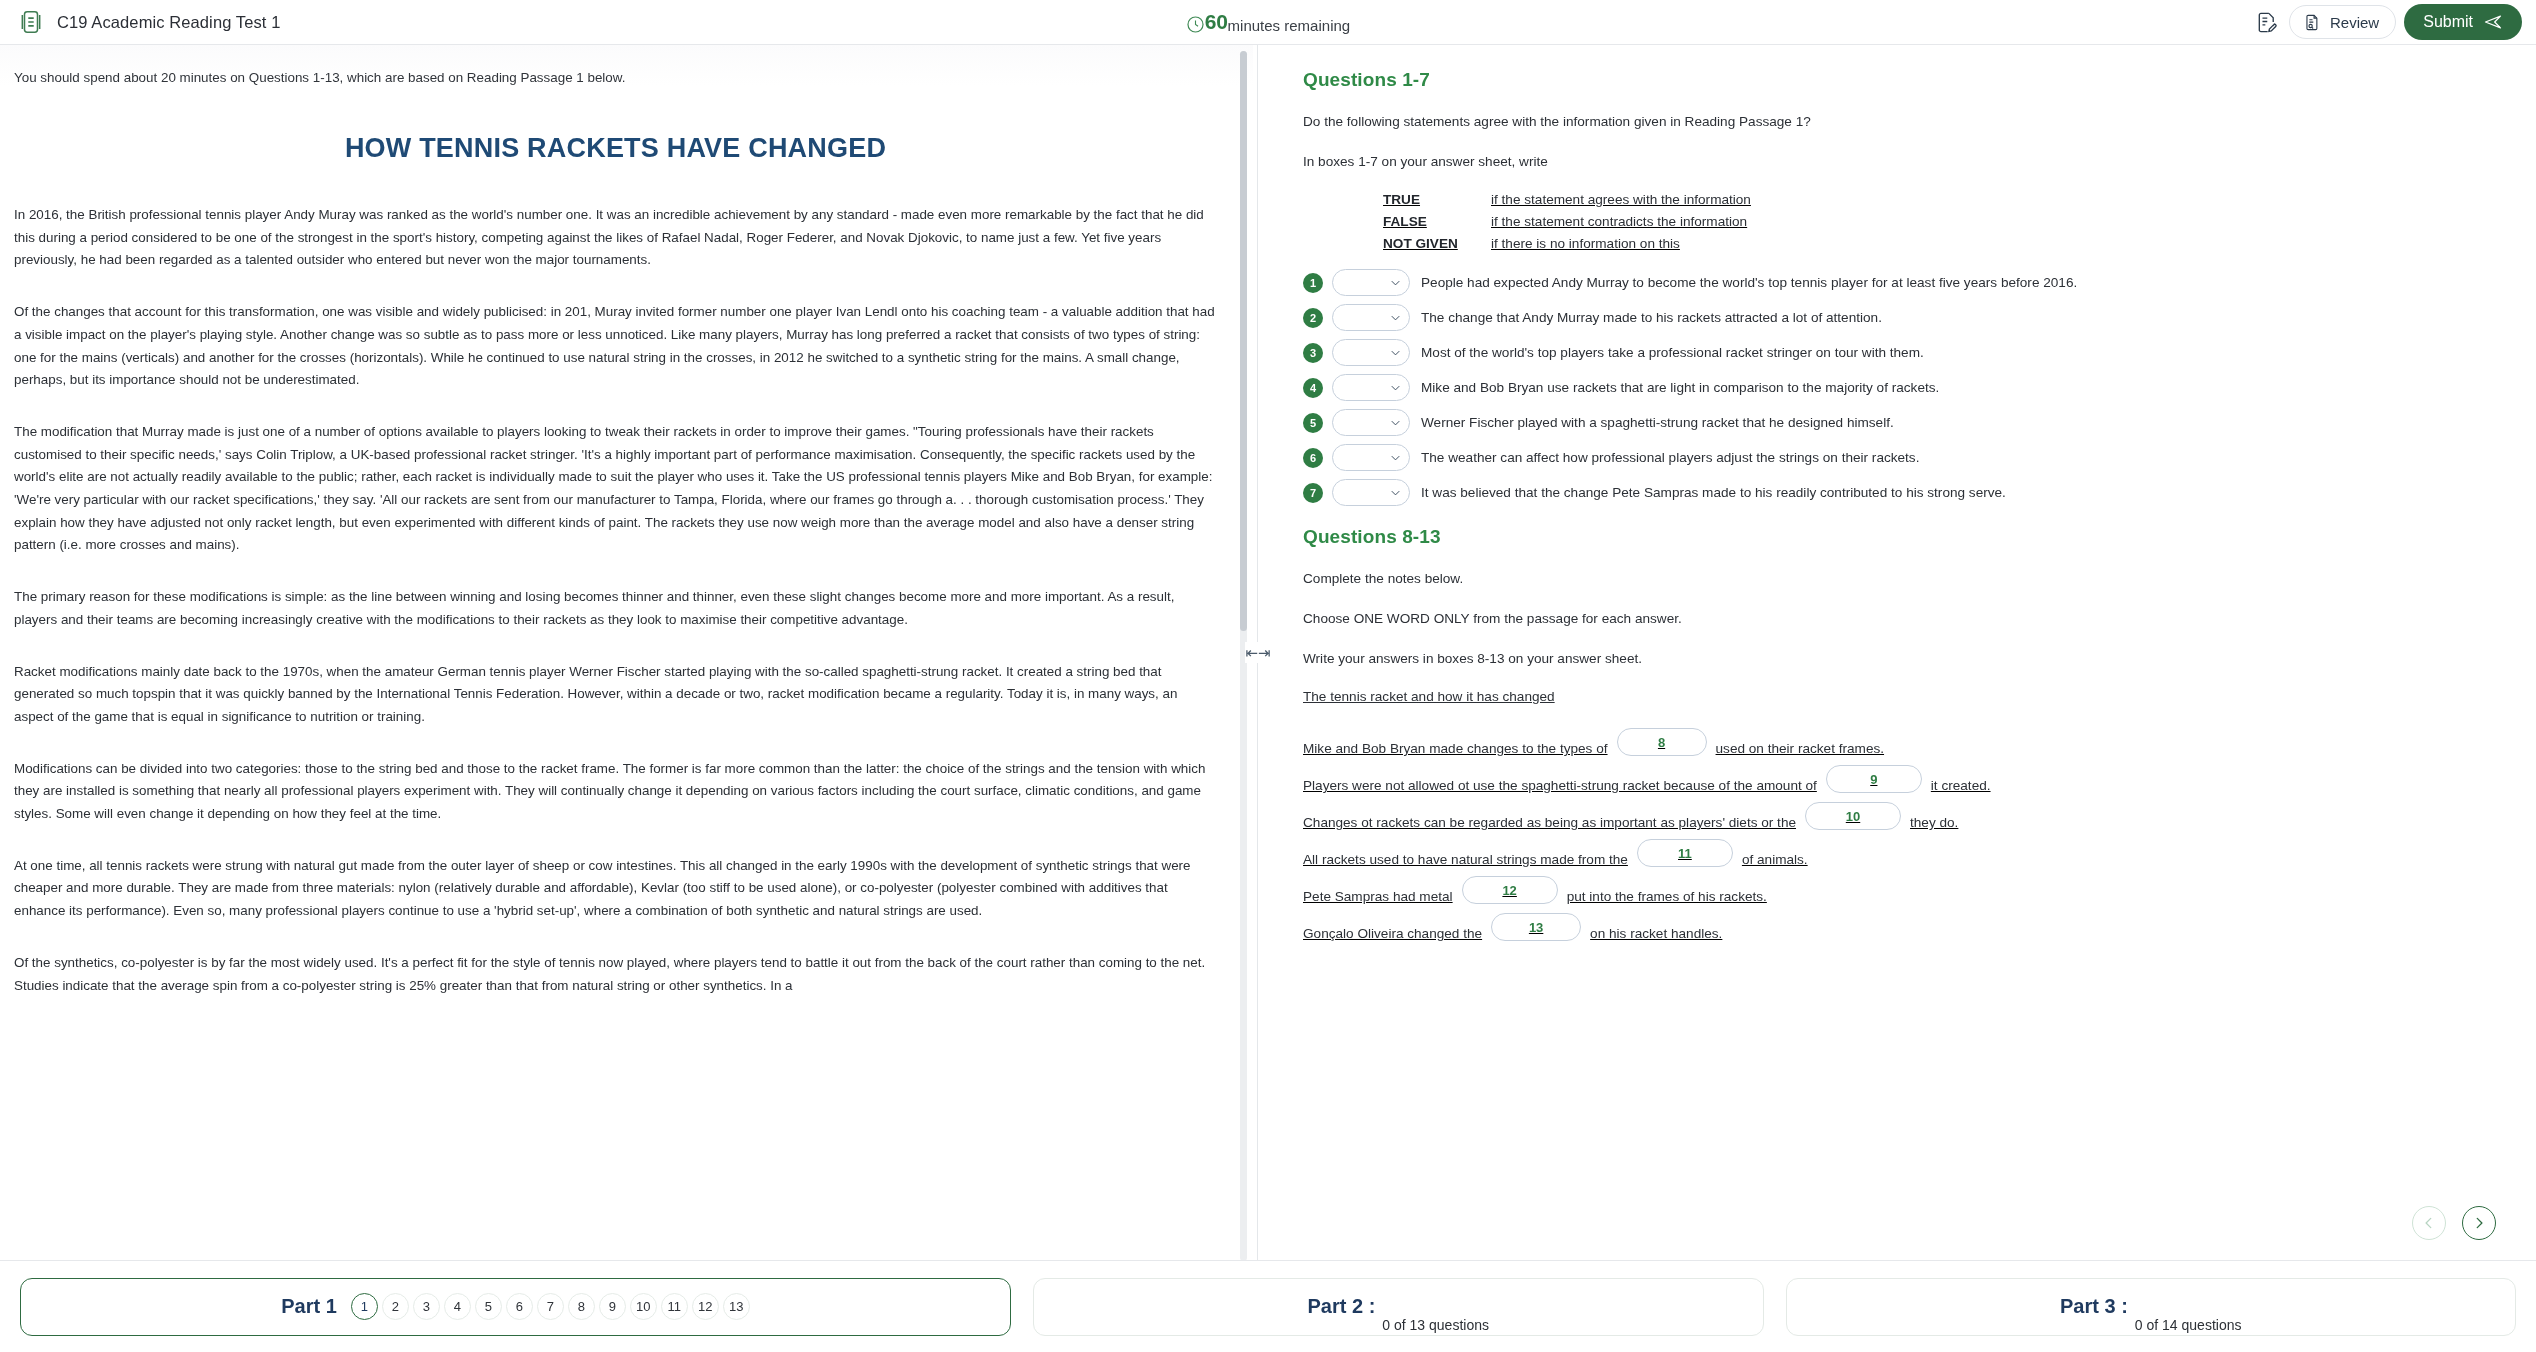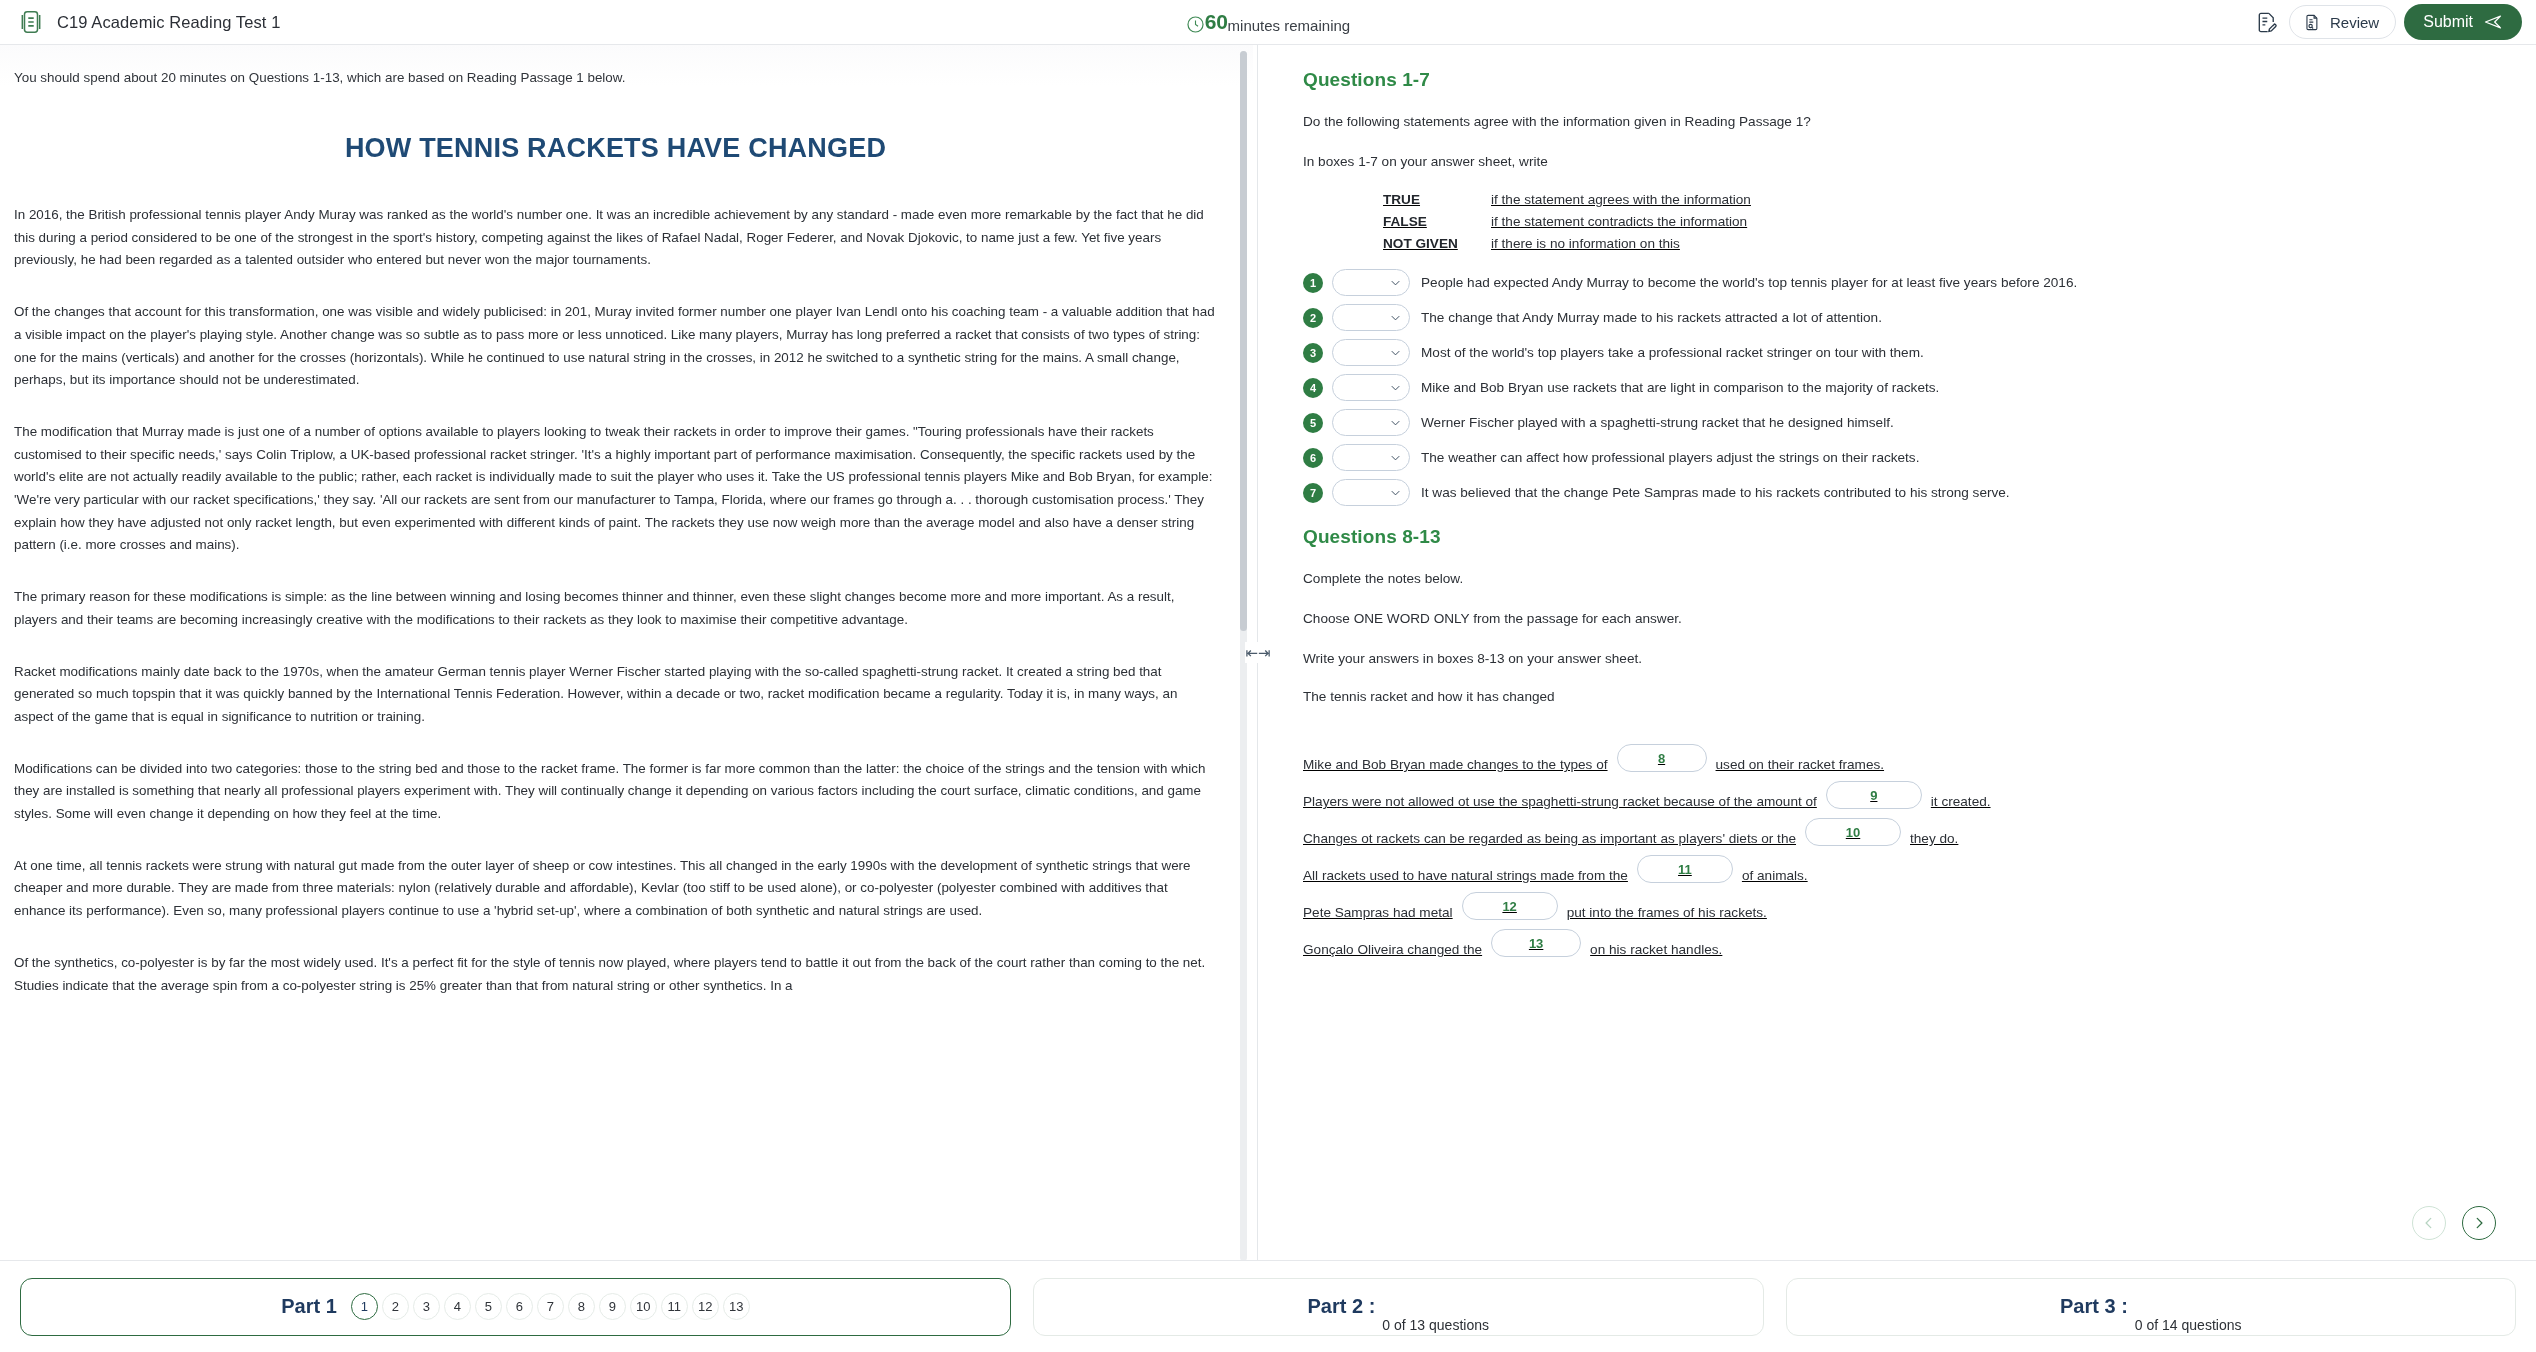--- a/index.html
+++ b/index.html
@@ -133,21 +133,21 @@
   .gap-txt { font-size: 13.6px; color: #2c3036; white-space: nowrap; }
   .gap-input {
     height: 28px; width: 90px; min-width: 90px;
     border: 1px solid #c6d0dc; border-radius: 14px;
     background:#fff;
     display:flex; align-items:center; justify-content:center;
     color: #2f7d44; font-size: 13px; font-weight: bold;
     margin: 0 9px; cursor: text;
   }
   .gap-input.wide { width: 96px; min-width: 96px; }
-  .notes-title { font-size: 13.6px; color:#2c3036; margin: 0 0 40px 0; }
+  .notes-title { font-size: 13.6px; color:#2c3036; margin: 0 0 24px 0; text-decoration: underline; }
 
   .pager {
     position: absolute; right: 40px; bottom: 20px;
     display:flex; align-items:center; gap: 16px;
   }
   .pg-btn {
     width: 34px; height: 34px; border-radius: 50%;
     display:flex; align-items:center; justify-content:center;
     cursor: pointer; background:#fff;
   }
@@ -349,21 +349,21 @@
       </div>
 
       <div class="tfng-row">
         <span class="q-badge">7</span>
         <div class="q-select">
           <span></span>
           <svg class="caret" viewBox="0 0 12 8" fill="none" stroke="#3c4d60" stroke-width="1.3">
               <path d="M1 1.5 6 6.5l5-5"></path>
             </svg>
         </div>
-        <span class="stmt">It was believed that the change Pete Sampras made to his rackets contributed to his strong serve.</span>
+        <span class="stmt">It was believed that the change Pete Sampras made to his readily contributed to his strong serve.</span>
       </div>
 
       <div class="q-head second">Questions 8-13</div>
       <div class="q-text">Complete the notes below.</div>
       <div class="q-text">Choose ONE WORD ONLY from the passage for each answer.</div>
       <div class="q-text">Write your answers in boxes 8-13 on your answer sheet.</div>
       <div class="notes-title">The tennis racket and how it has changed</div>
 
       <div class="gap-row">
         <span class="gap-txt">Mike and Bob Bryan made changes to the types of</span>

